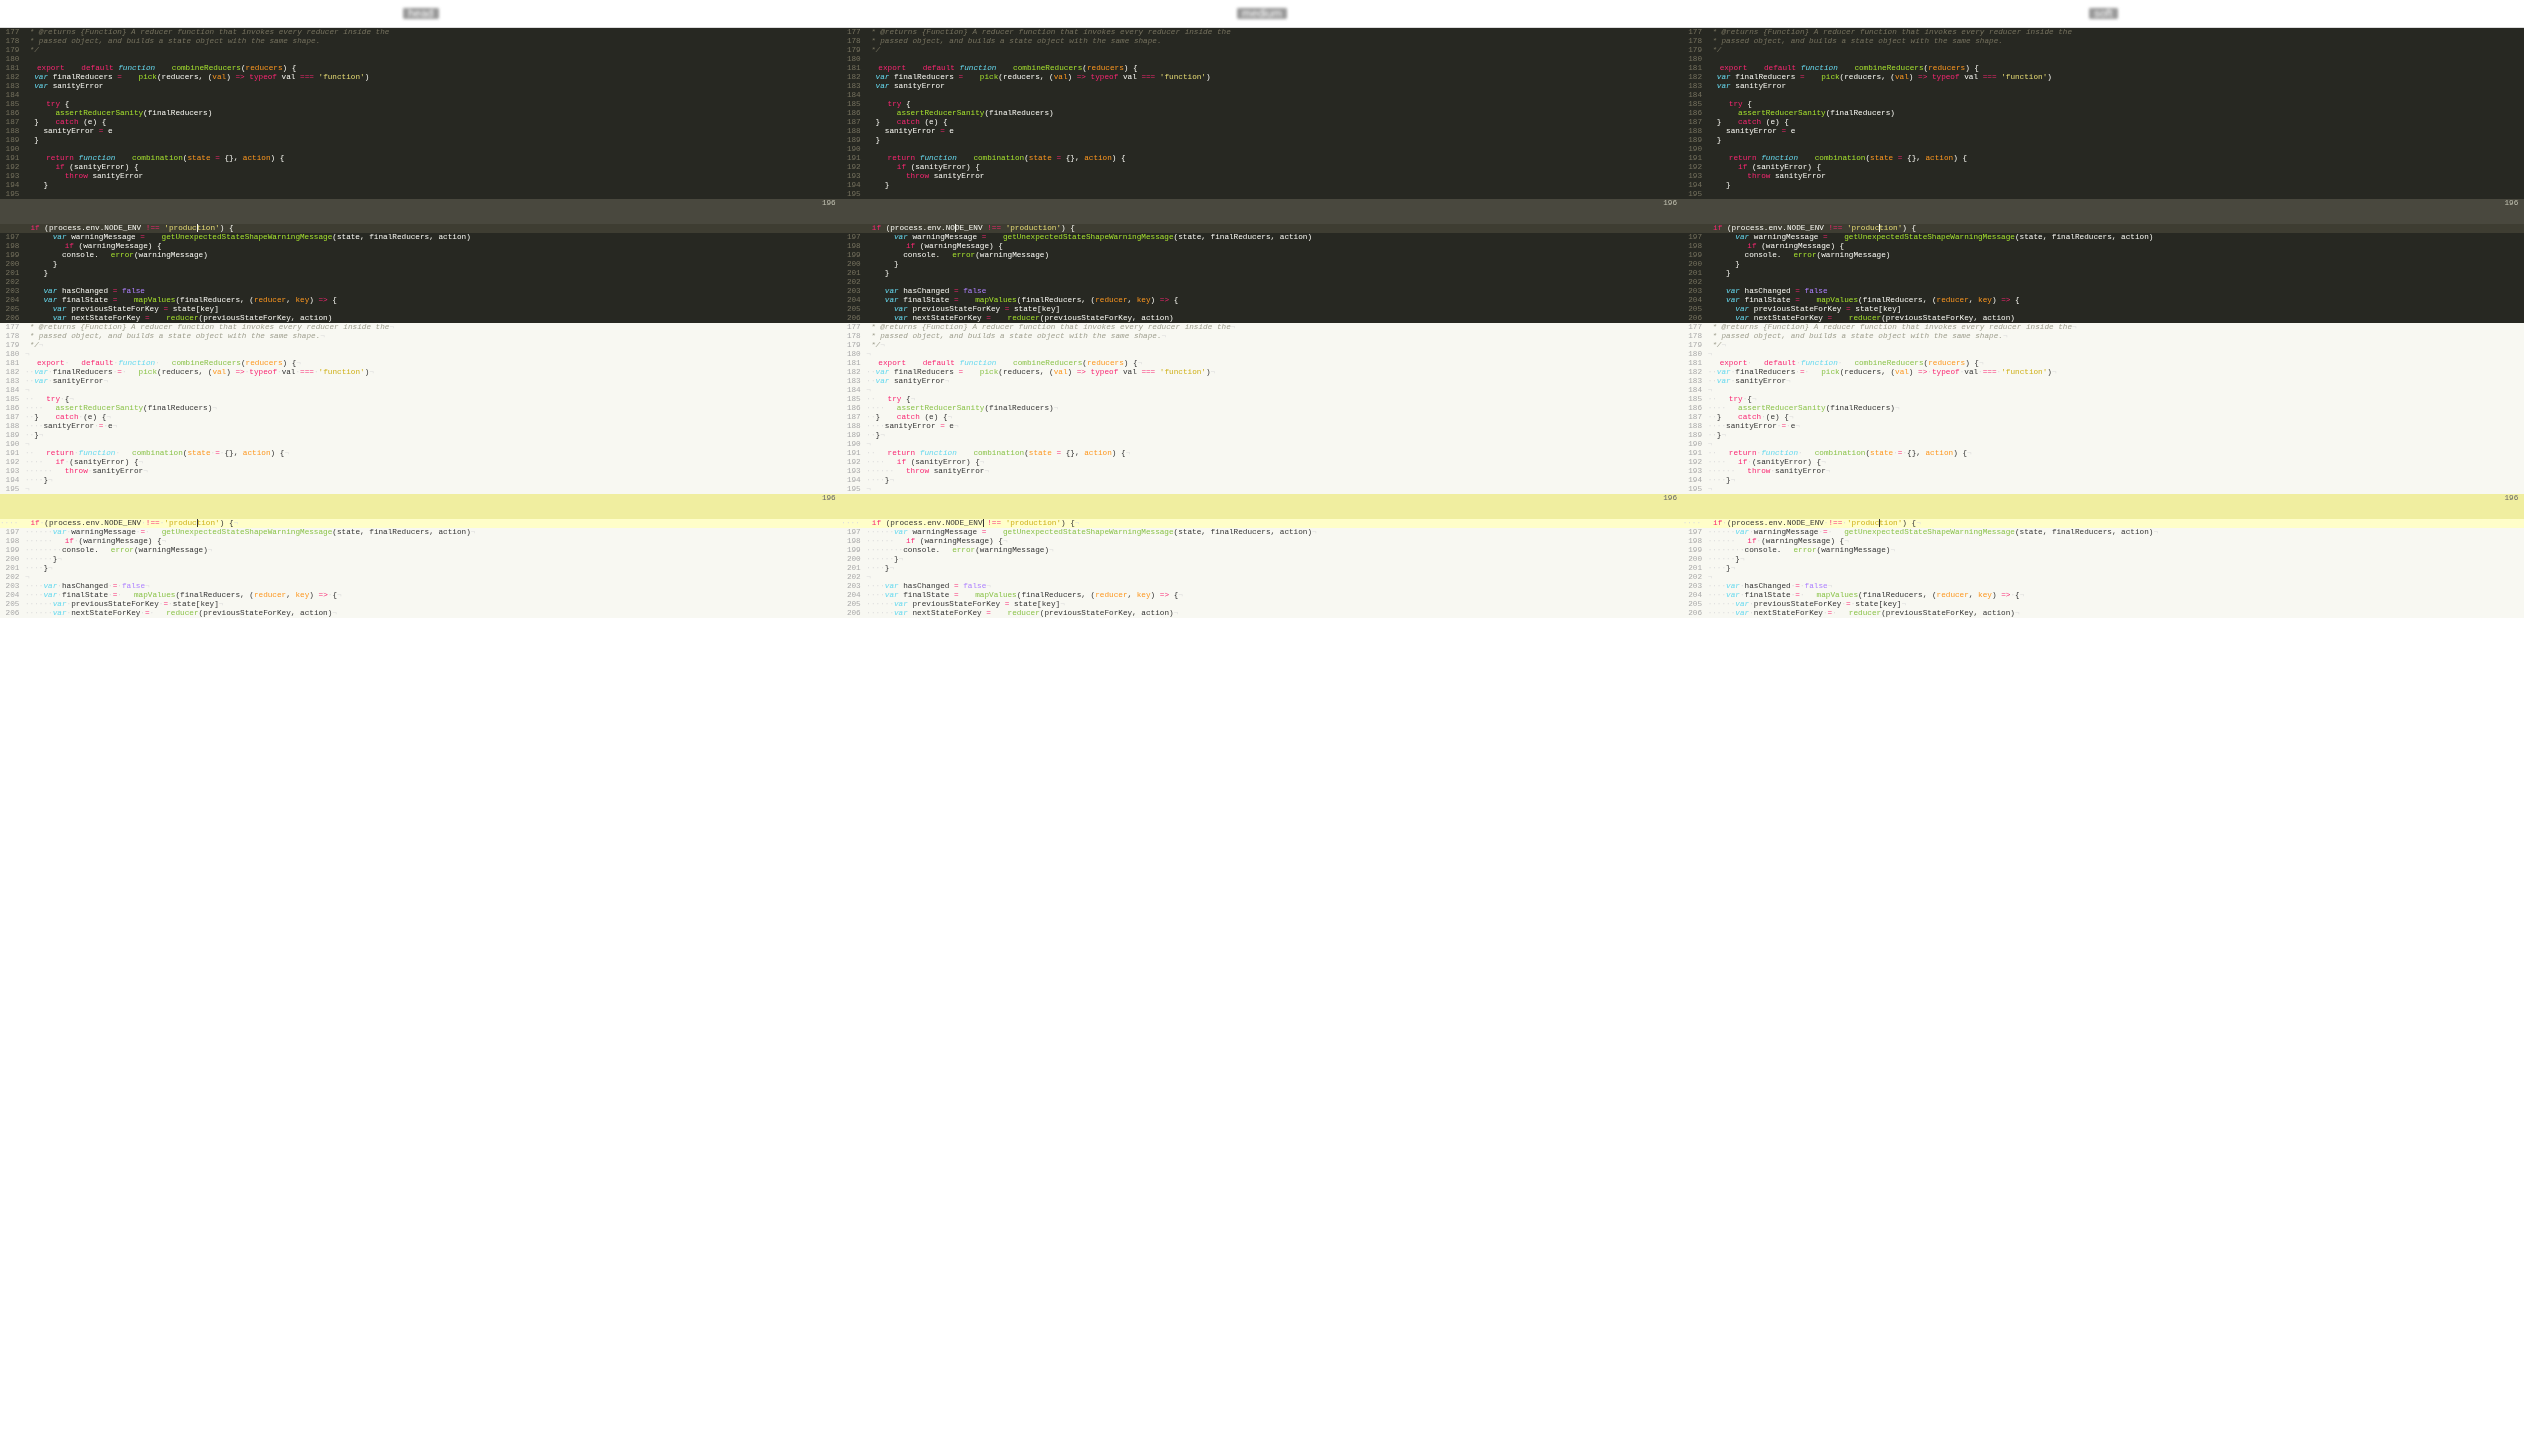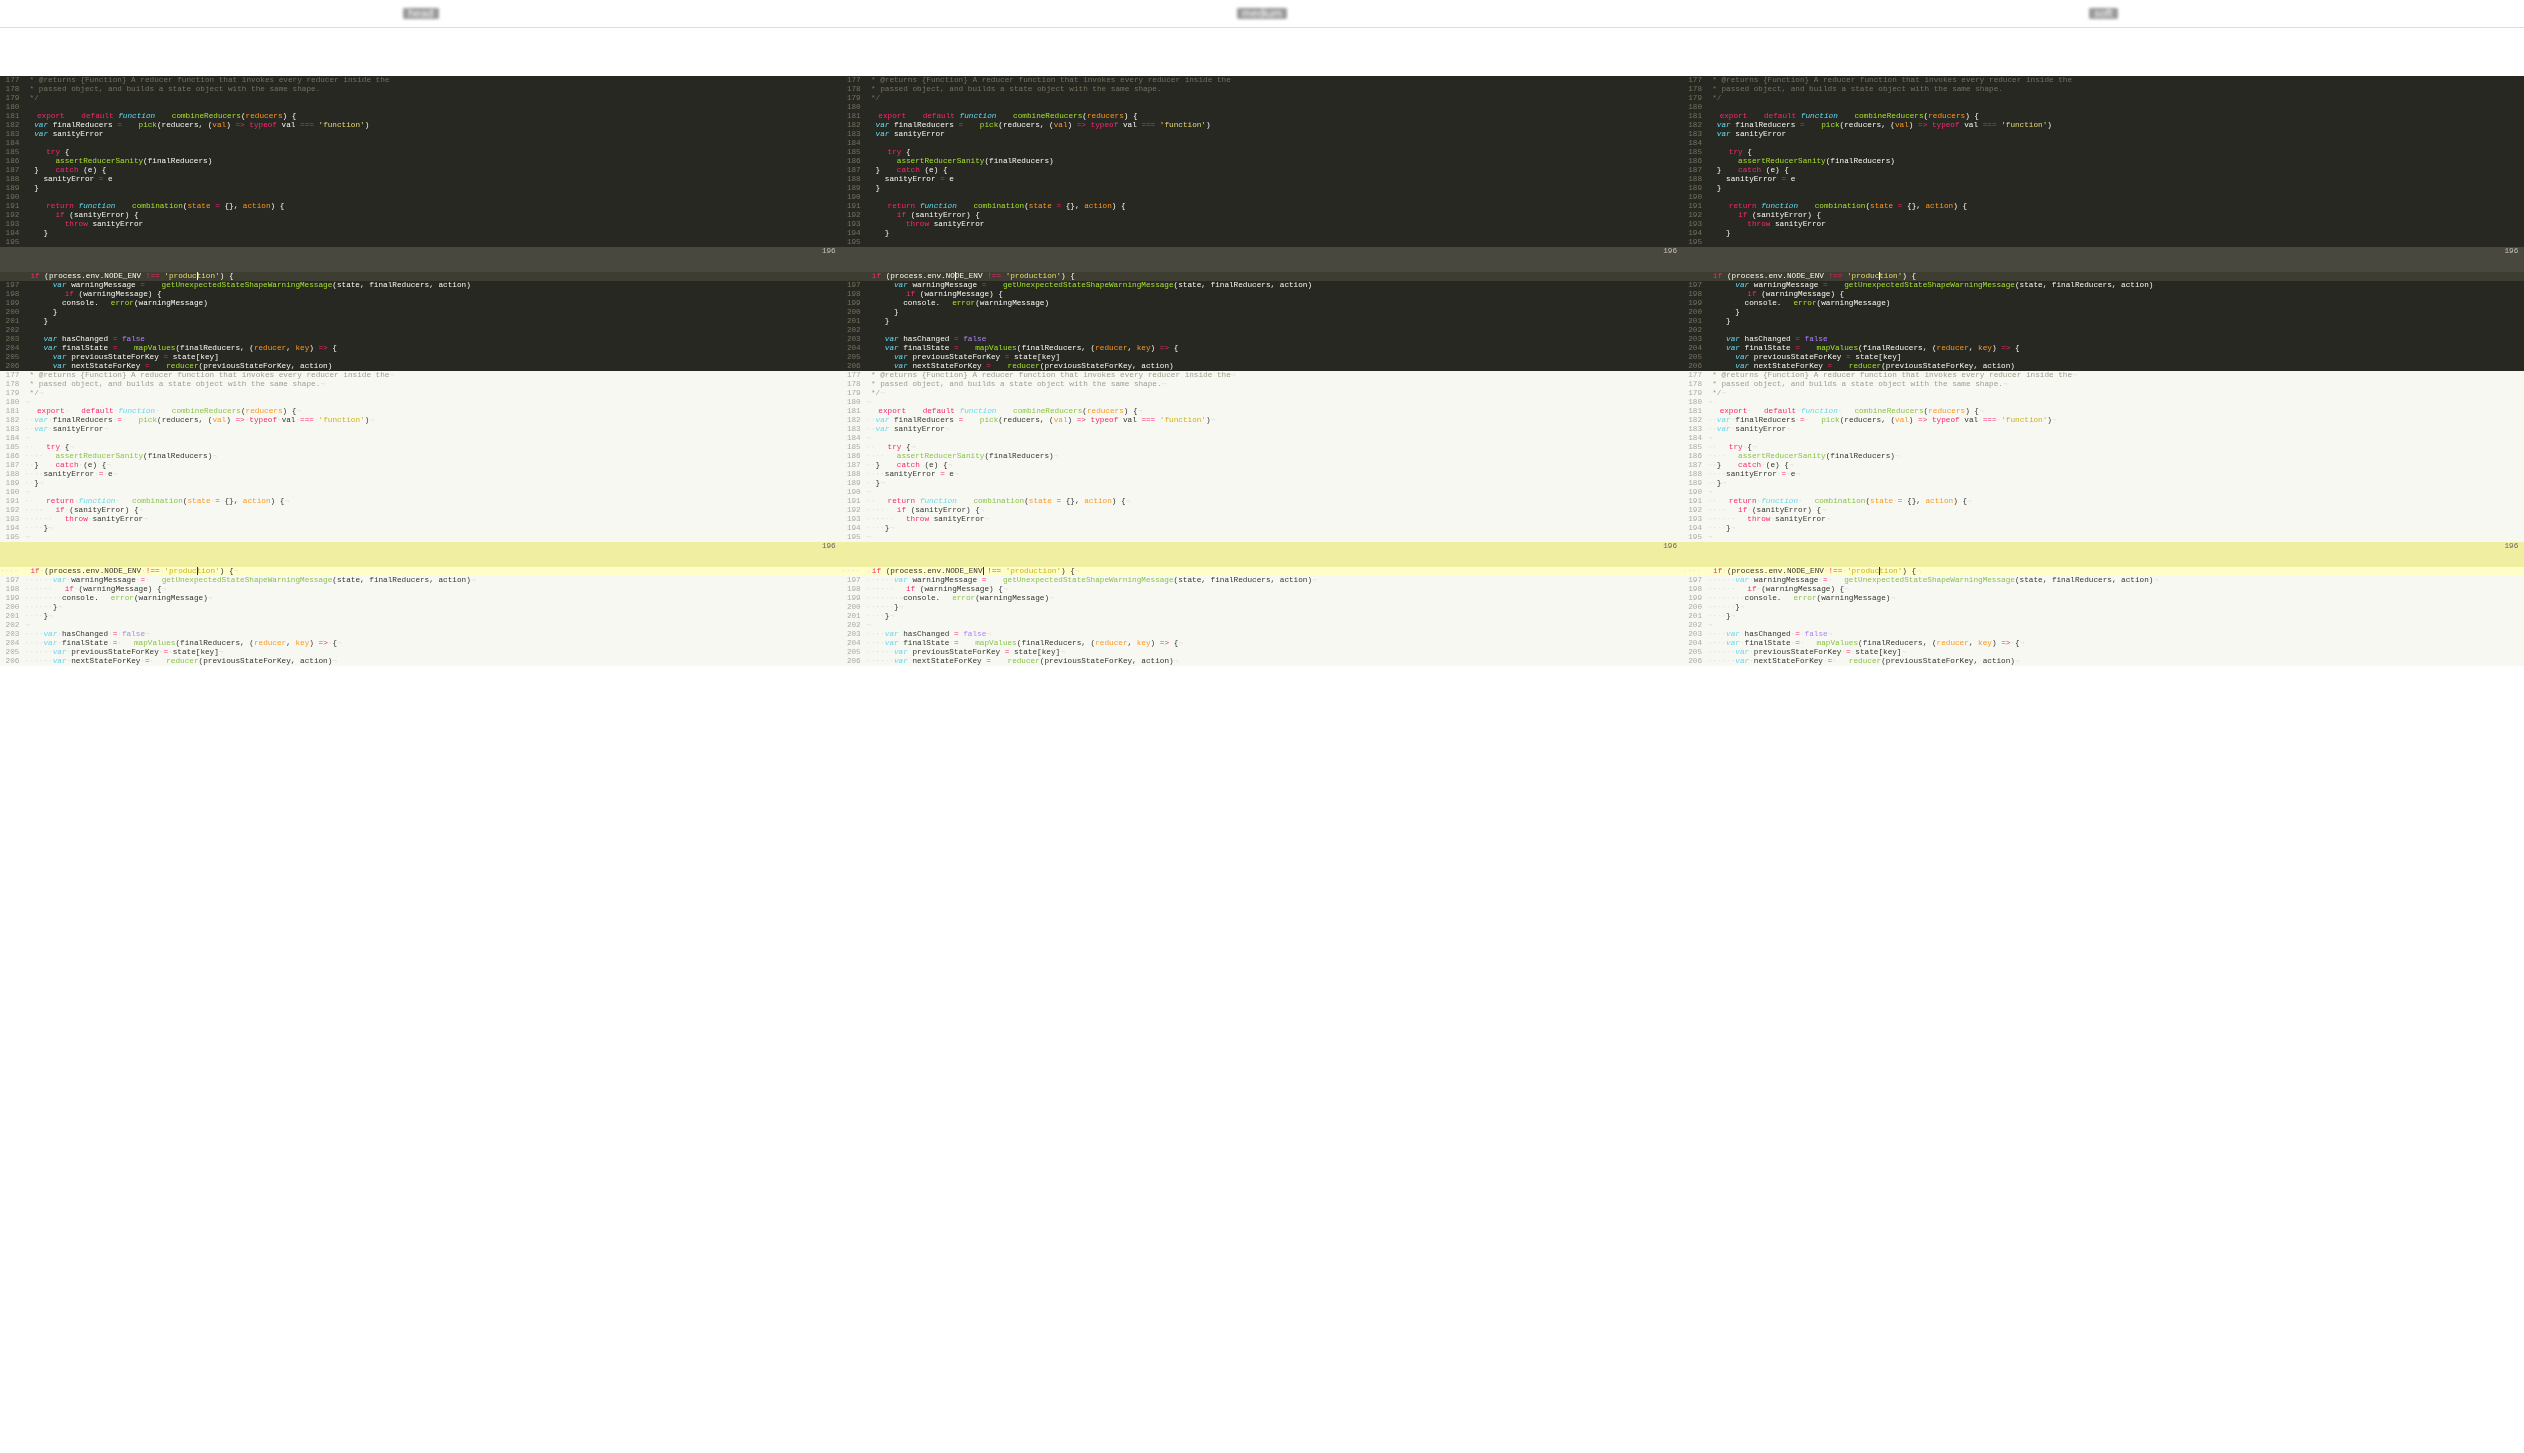--- a/index.html
+++ b/index.html
@@ -1,31 +1,31 @@
 <!DOCTYPE html>
 <html style="font-size:11.2px"><head>
 <meta charset="utf-8">
 <style>
 * { margin: 0; padding: 0; box-sizing: border-box; }
 body { font-family: Menlo, Consolas, "Courier New", monospace; font-size: 7.7px; line-height: 9px; background: #fff; }
 .header { display: flex; height: 28px; background: #fff; border-bottom: 0.7px solid #ddd; }
 .header-cell { flex: 1; display: flex; align-items: center; justify-content: center; position: relative; }
 .header-label { background: #888; color: #fff; padding: 1.4px 5.6px; font-family: sans-serif; font-size: 11.2px; border-radius: 1.4px; filter: blur(1.4px); opacity: 0.85; }
-.grid { display: flex; flex-wrap: wrap; margin-top: 48px; }
+.grid { display: flex; flex-wrap: wrap; }
 .pane { width: 33.333%; background: #272822; position: relative; overflow: hidden; }
 .pane.light { background: #f8f8f2; }
 .line { display: flex; white-space: pre; }
 .gutter { flex: 0 0 25px; text-align: right; padding-right: 5.6px; color: #75715e; user-select: none; }
 .light .gutter { color: #aaa; }
 .line.hl { background: #3e3d32; flex-direction: column; }
 .light .line.hl { background: #fffec9; }
 .line.hl .gutter { background: #49483e; color: #c0c0b0; }
 .light .line.hl .gutter { background: #f0eea0; color: #666; }
 .code { flex: 1; overflow: hidden; }
-.c-com { color: #75715e; }
+.c-com { color: #75715e; font-style: italic; }
 .c-kw  { color: #f92672; padding-left: 12px; }
 .c-def { color: #66d9ef; font-style: italic; text-align: center; }
 .c-fn  { color: #a6e22e; padding-left: 12px; }
 .c-str { color: #e6db74; }
 .c-num { color: #ae81ff; }
 .c-op  { color: #f92672; }
 .c-par { color: #fd971f; }
 .c-id  { color: #f8f8f2; }
 .c-pun { color: #f8f8f2; }
 .c-ws  { color: #3b3a32; }

